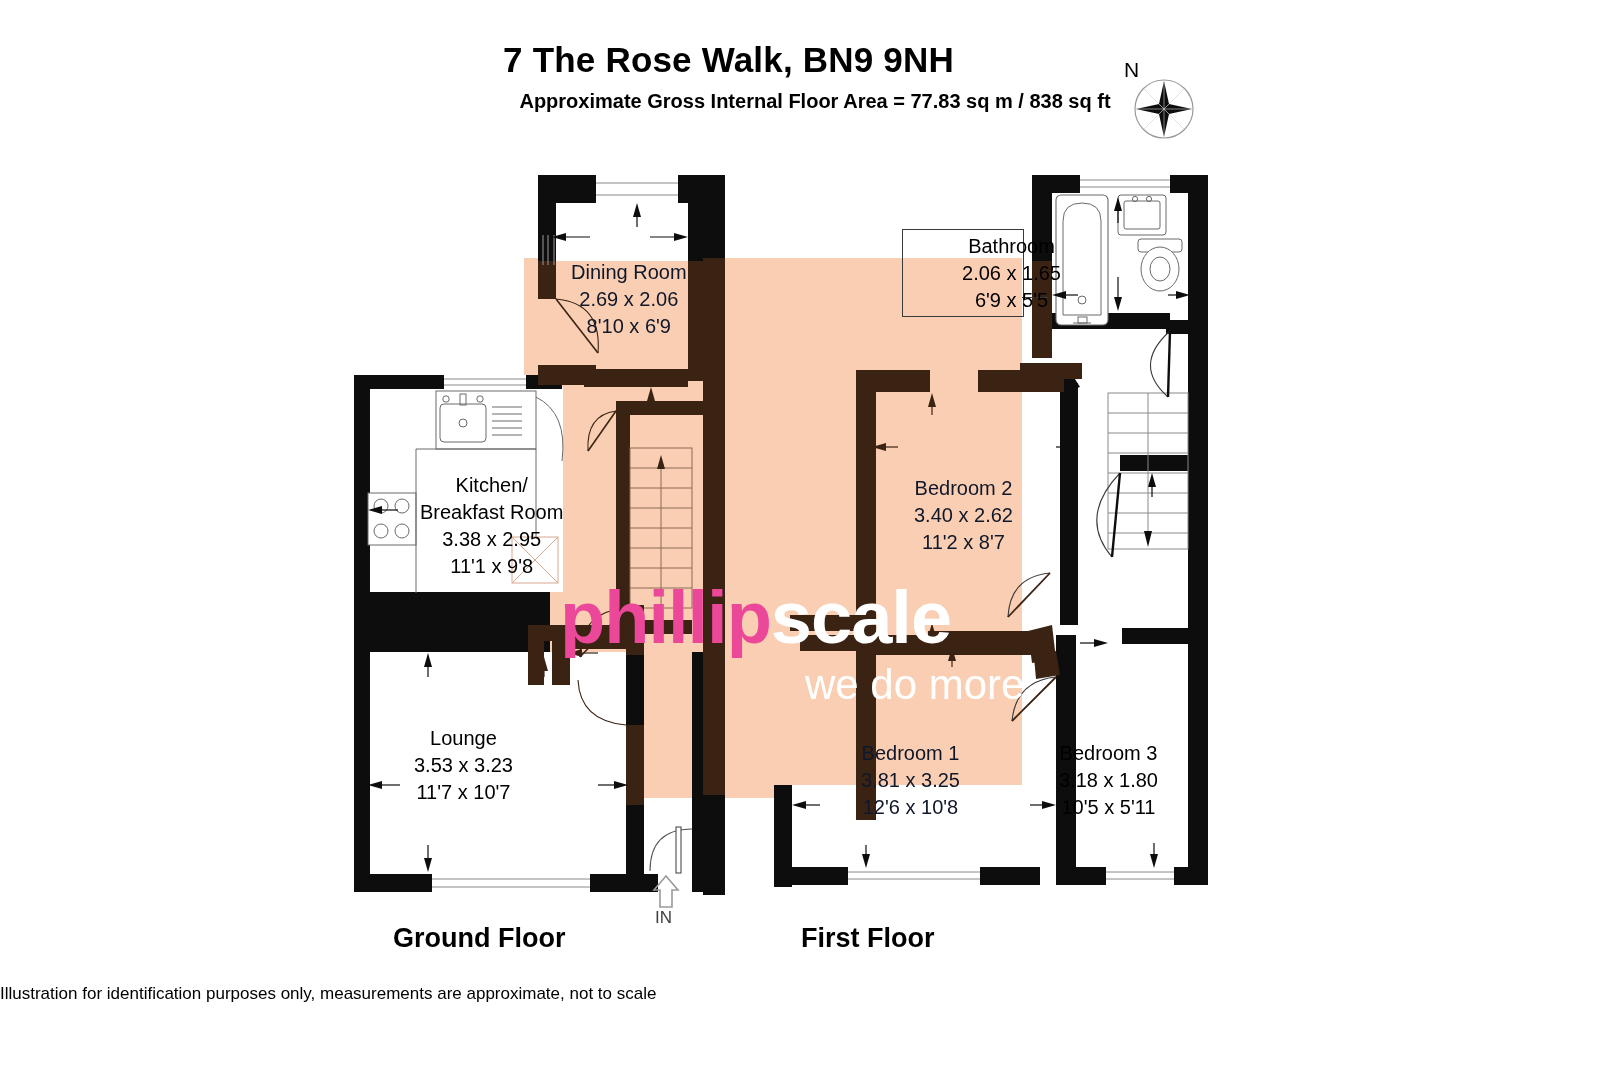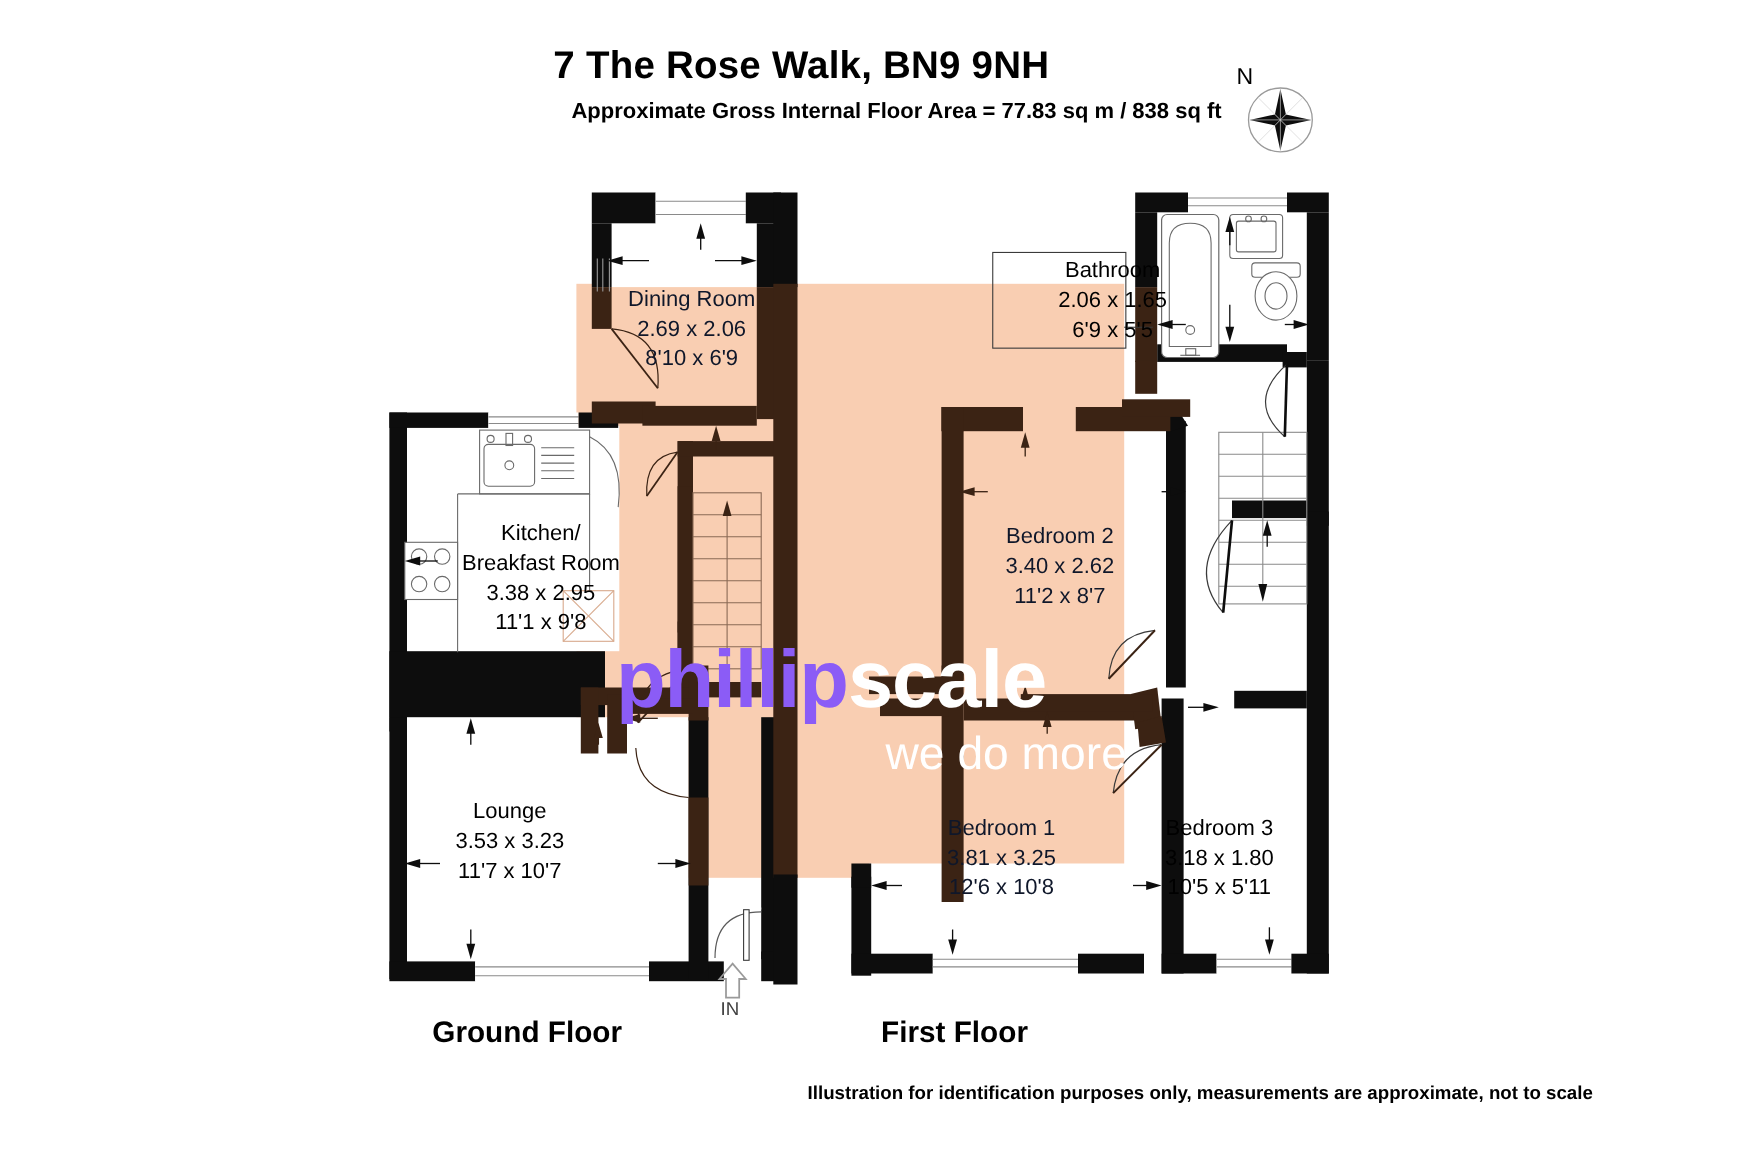--- a/index.html
+++ b/index.html
@@ -20,21 +20,21 @@
     text-align: center; font-size: 35px; font-weight: 700;
     letter-spacing: .2px;
     padding-left: 43px;
   }
   .subtitle {
     position: absolute; left: 0; top: 90px; width: 1600px;
     text-align: center; font-size: 20px; font-weight: bold; margin-left: 15px;
   }
   .footer {
     position: absolute; left: 0; top: 984px; width: 1448px;
-    text-align: right; font-size: 17px; font-weight: 700;
+    text-align: left; font-size: 17px; font-weight: 400;
   }
   .floor-label {
     position: absolute; font-size: 27px; font-weight: 700; margin-left: 38px;
   }
   #gf-label { left: 355px; top: 923px; }
   #ff-label { left: 763px; top: 923px; }
 
   
   #compass { position: absolute; left: 1133px; top: 78px; width: 62px; height: 62px; }
   #compass-n {
@@ -56,21 +56,21 @@
   #watermark {
     position: absolute; left: 560px; top: 575px;
     width: 470px; height: 145px;
     pointer-events: none;
   }
   #wm-line1 {
     position: absolute; left: 0; top: 0;
     font-size: 74px; font-weight: bold; letter-spacing: -1px;
     white-space: nowrap;
   }
-  #wm-a { color: #8b5cf6; }
+  #wm-a { color: #ec4899; }
   #wm-b { color: #ffffff; }
   #wm-line2 {
     position: absolute; left: 245px; top: 86px;
     font-size: 42px; font-weight: 400; color: #ffffff;
     white-space: nowrap;
   }
 
   
   .room {
     position: absolute; text-align: center;

